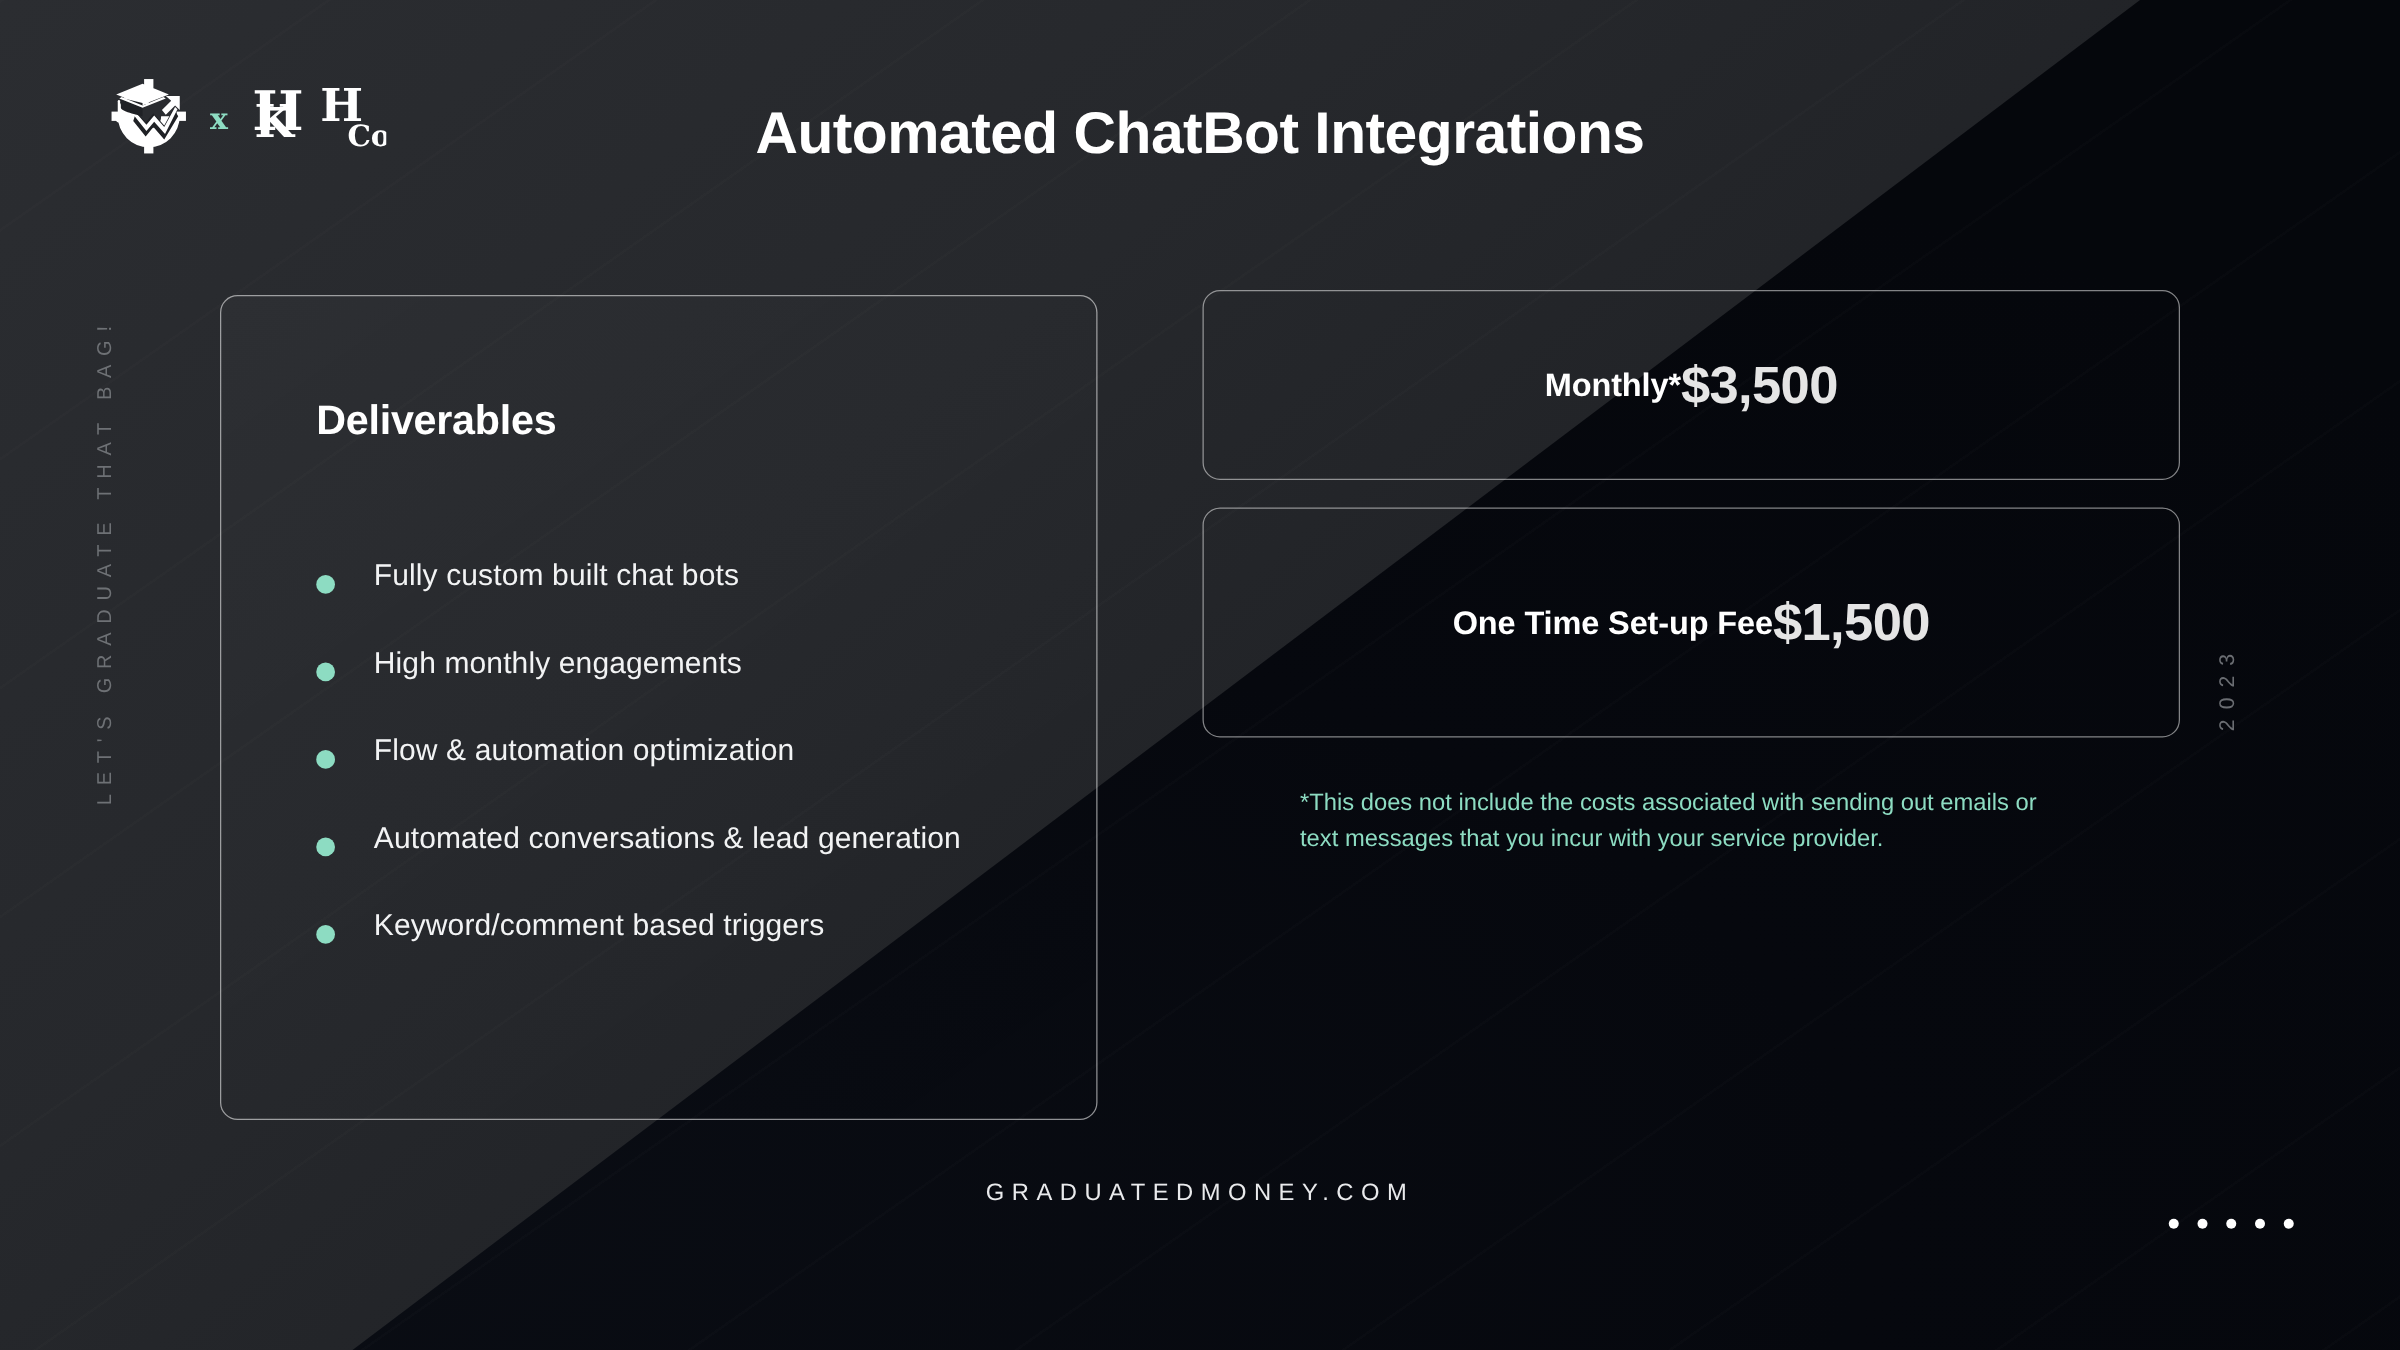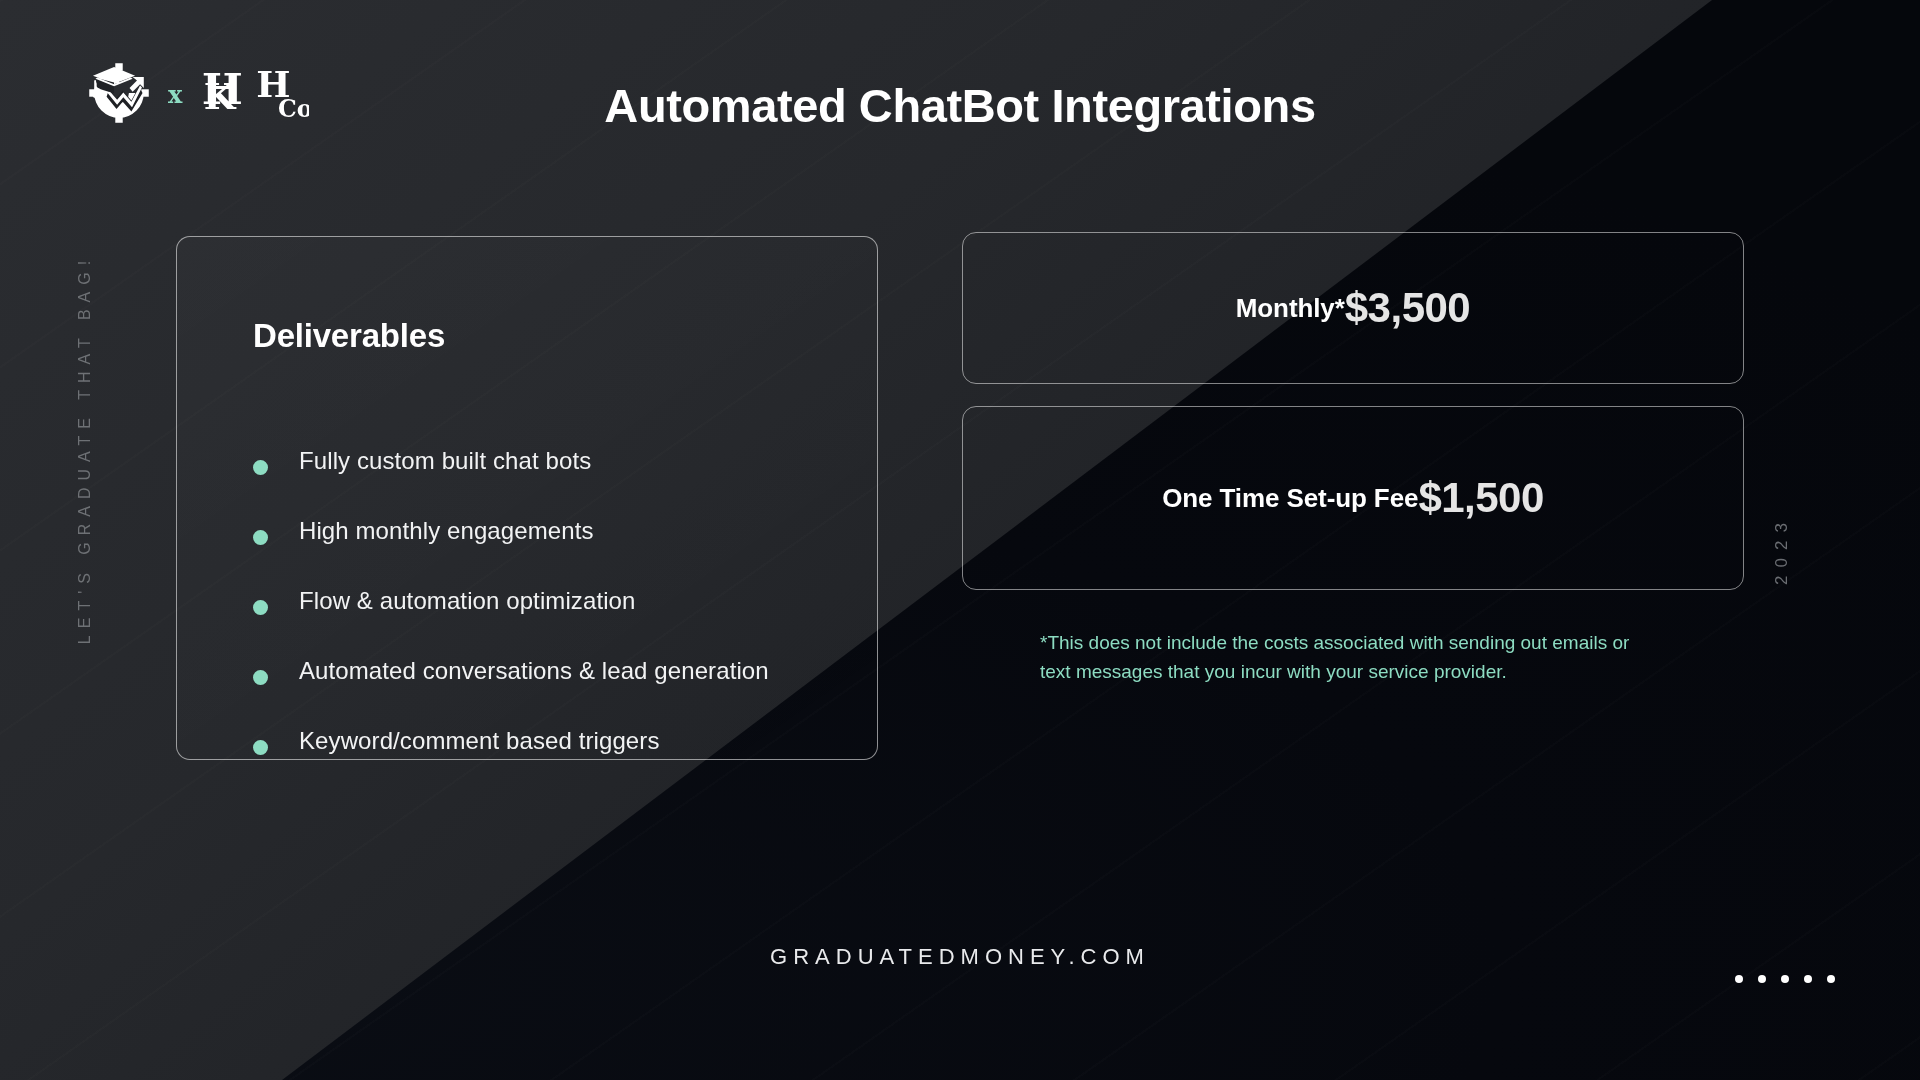--- a/index.html
+++ b/index.html
@@ -78,21 +78,21 @@
     font-size:17px; letter-spacing:8px; color:#6a6d72;
   }
 
   
   .card {
     position:absolute;
     border:1px solid rgba(255,255,255,0.55);
     border-radius:14px;
   }
   #deliverables-card {
-    left:176px; top:236px; width:702px; height:524px;
+    left:176px; top:236px; width:702px; height:660px;
     background:linear-gradient(145deg, rgba(255,255,255,0.018), rgba(255,255,255,0.0));
   }
   .card-title {
     position:absolute; left:76px; top:80px;
     color:#ffffff; font-size:33px; font-weight:700;
     letter-spacing:-0.2px;
   }
   .bullets {
     position:absolute; left:76px; top:210px; right:30px;
     list-style:none;
@@ -127,21 +127,21 @@
     position:absolute; left:1040px; top:628px; width:600px;
     text-align:left;
     color:#8ddcc2;
     font-size:19px; font-weight:400; line-height:1.55;
   }
 
   
   .footer-url {
     position:absolute; left:0; right:0; top:944px;
     text-align:center;
-    color:#e9eaec; font-size:22px; font-weight:400; letter-spacing:6px;
+    color:#e9eaec; font-size:19px; font-weight:400; letter-spacing:6px;
   }
   .dots {
     position:absolute; left:1735px; top:975px;
     display:flex; gap:15px;
   }
   .foot-dot { width:8px; height:8px; border-radius:50%; background:#ffffff; }
 </style>
 </head>
 <body>
 

